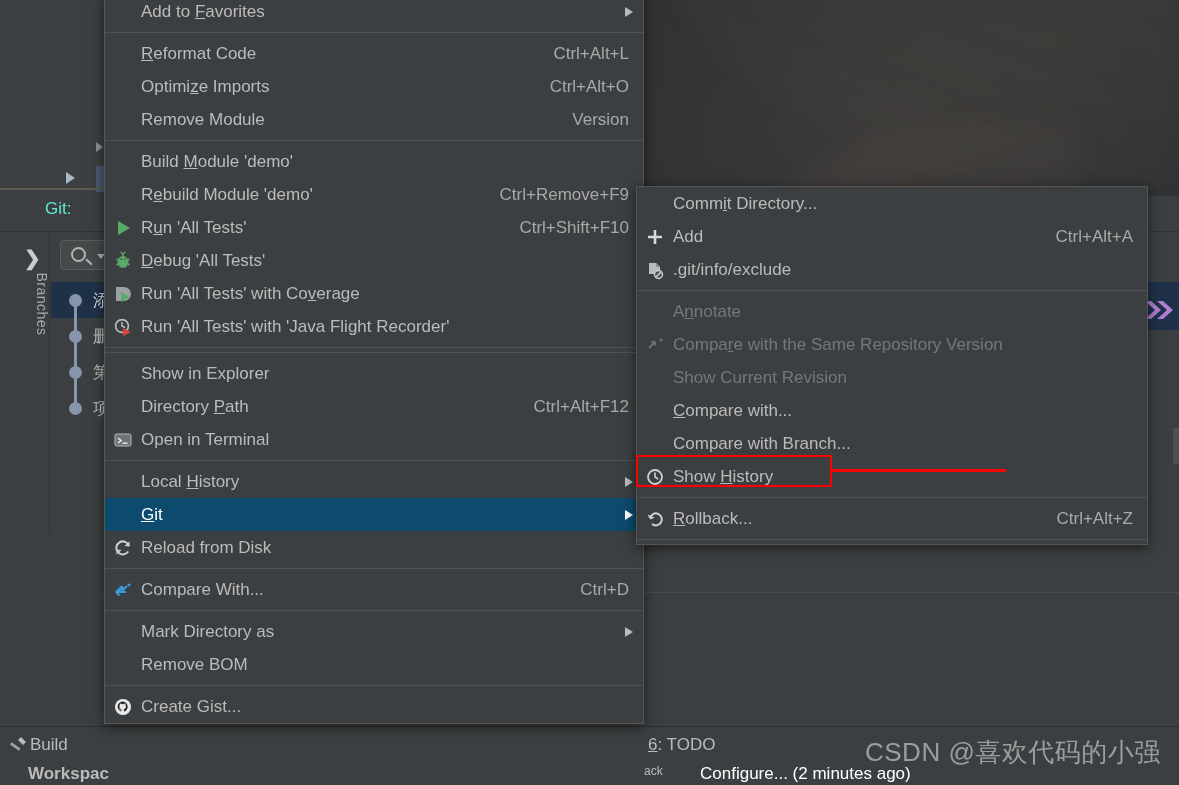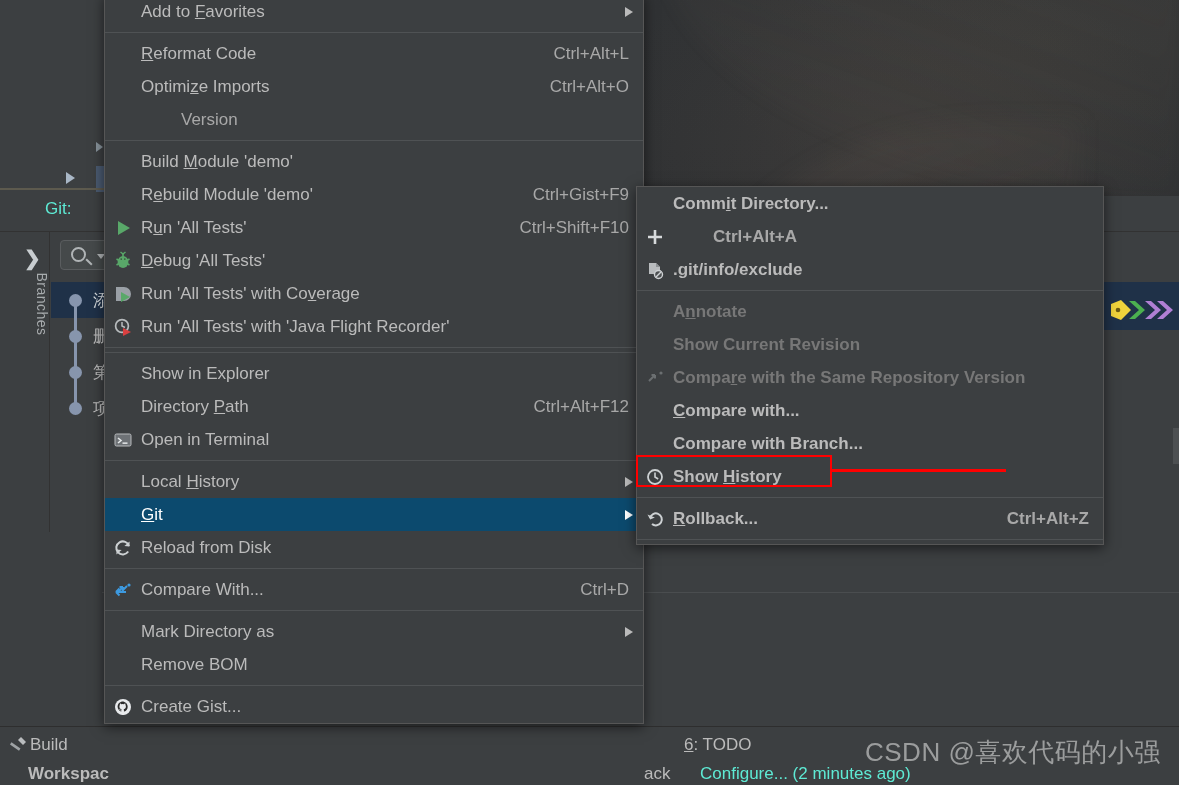--- a/index.html
+++ b/index.html
@@ -128,24 +128,24 @@
   
   .statusbar {
     position:absolute; left:0; top:726px; width:1179px; height:59px;
     background:#3c3f41; border-top:1px solid #2e2e2e;
   }
   .sb-build { position:absolute; left:30px; top:8px; font-size:17px; color:#bbbbbb; }
   .hammer {
     position:absolute; left:8px; top:9px; width:20px; height:18px;
   }
   .sb-workspace { position:absolute; left:28px; top:37px; font-size:17px; color:#bbbbbb;font-weight:bold; }
-  .sb-todo { position:absolute; left:684px; top:8px; font-size:17px; color:#bbbbbb; }
+  .sb-todo { position:absolute; left:648px; top:8px; font-size:17px; color:#bbbbbb; }
   .sb-todo u { text-decoration:underline; }
-  .sb-ack { position:absolute; left:644px; top:37px; font-size:17px; color:#bbbbbb; }
-  .sb-configure { position:absolute; left:700px; top:37px; font-size:17px; color:#5eead4; }
+  .sb-ack { position:absolute; left:644px; top:37px; font-size:12px; color:#bbbbbb; }
+  .sb-configure { position:absolute; left:700px; top:37px; font-size:17px; color:#ffffff; }
   .sb-sep { position:absolute; left:0; top:726px; width:1179px; height:1px; background:#4f5254; }
 
   
   .watermark {
     position:absolute; left:865px; top:735px;
     font-size:26px; color:rgba(215,215,215,.62);
     white-space:nowrap; letter-spacing:.5px;
   }
 
   
@@ -183,21 +183,21 @@
     width:0;height:0;
     border-left:8px solid #bbbbbb;
     border-top:5px solid transparent; border-bottom:5px solid transparent;
   }
   .menu-item.highlight .submenu-arrow { border-left-color:#ffffff; }
   .mnem { text-decoration:underline; }
 
   
   #main-menu { left:104px; top:-6px; width:540px; }
   
-  #git-menu { left:636px; top:186px; width:468px;font-weight:bold; }
+  #git-menu { left:636px; top:186px; width:512px; }
 
   
   .anno-box {
     position:absolute; left:636px; top:455px; width:196px; height:32px;
     border:2px solid #ff0000; pointer-events:none;
   }
   .anno-line {
     position:absolute; left:830px; top:469px; width:176px; height:3px;
     background:#ff0000; pointer-events:none;
   }
@@ -301,29 +301,30 @@
       <div class="menu-sep"></div>
       <div class="menu-item">
         <span class="label"><span class="mnem">R</span>eformat Code</span>
         <span class="shortcut">Ctrl+Alt+L</span>
       </div>
       <div class="menu-item">
         <span class="label">Optimi<span class="mnem">z</span>e Imports</span>
         <span class="shortcut">Ctrl+Alt+O</span>
       </div>
       <div class="menu-item">
+        <span class="label">Remove Module</span>
         <span class="shortcut">Version</span>
       </div>
       <div class="menu-sep"></div>
       <div class="menu-item">
         <span class="label">Build <span class="mnem">M</span>odule 'demo'</span>
       </div>
       <div class="menu-item">
         <span class="label">R<span class="mnem">e</span>build Module 'demo'</span>
-        <span class="shortcut">Ctrl+Gist+F9</span>
+        <span class="shortcut">Ctrl+Remove+F9</span>
       </div>
       <div class="menu-item">
         <svg class="ico" viewBox="0 0 20 20">
           <path d="M5 3 L17 10 L5 17 Z" fill="#59a869"></path>
         </svg>
         <span class="label">R<span class="mnem">u</span>n 'All Tests'</span>
         <span class="shortcut">Ctrl+Shift+F10</span>
       </div>
       <div class="menu-item">
         <svg class="ico" viewBox="0 0 20 20">
@@ -416,45 +417,46 @@
     </div>
 
   <div class="menu" id="git-menu">
       <div class="menu-item">
         <span class="label">Comm<span class="mnem">i</span>t Directory...</span>
       </div>
       <div class="menu-item">
         <svg class="ico" viewBox="0 0 20 20">
           <path d="M10 3 V17 M3 10 H17" stroke="#d6d9db" stroke-width="2.6"></path>
         </svg>
+        <span class="label">Add</span>
         <span class="shortcut">Ctrl+Alt+A</span>
       </div>
       <div class="menu-item">
         <svg class="ico" viewBox="0 0 20 20">
           <path d="M4 3 H11 L15 7 V14 H4 Z" fill="#b9bcbe"></path>
           <path d="M11 3 L11 7 L15 7 Z" fill="#8d9194"></path>
           <circle cx="13.5" cy="14.5" r="4" fill="#4d5052" stroke="#d0d3d5" stroke-width="1.4"></circle>
           <path d="M11 17 L16 12" stroke="#d0d3d5" stroke-width="1.4"></path>
         </svg>
         <span class="label">.git/info/exclude</span>
       </div>
       <div class="menu-sep"></div>
       <div class="menu-item disabled">
         <span class="label">A<span class="mnem">n</span>notate</span>
       </div>
       <div class="menu-item disabled">
-        <span class="label">Show Current Revision</span>
-      </div>
-      <div class="menu-item disabled">
         <svg class="ico" viewBox="0 0 20 20">
           <path d="M4 13 L10 7 M10 7 L6.5 7 M10 7 L10 10.5" stroke="#6b6f71" stroke-width="2" fill="none"></path>
           <circle cx="16" cy="5" r="1.6" fill="#6b6f71"></circle>
         </svg>
         <span class="label">Compa<span class="mnem">r</span>e with the Same Repository Version</span>
       </div>
+      <div class="menu-item disabled">
+        <span class="label">Show Current Revision</span>
+      </div>
       <div class="menu-item">
         <span class="label"><span class="mnem">C</span>ompare with...</span>
       </div>
       <div class="menu-item">
         <span class="label">Compare with Branch...</span>
       </div>
       <div class="menu-item">
         <svg class="ico" viewBox="0 0 20 20">
           <circle cx="10" cy="10" r="7" fill="none" stroke="#cdd1d3" stroke-width="1.8"></circle>
           <path d="M10 5.5 V10 L13.2 12" stroke="#cdd1d3" stroke-width="1.6" fill="none"></path>

